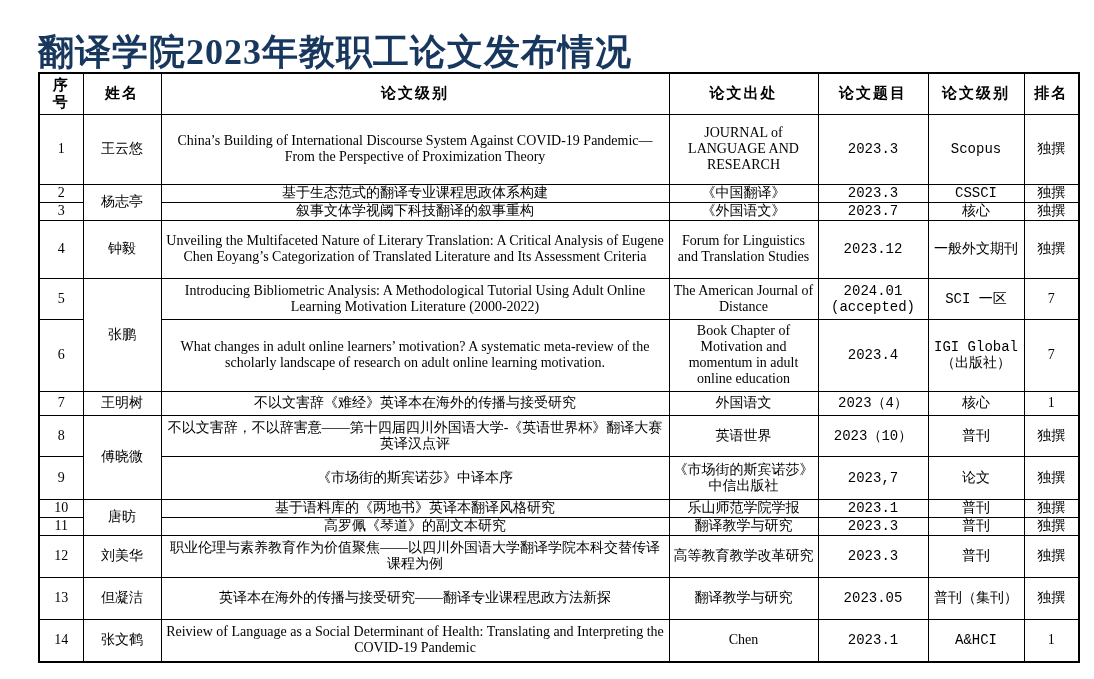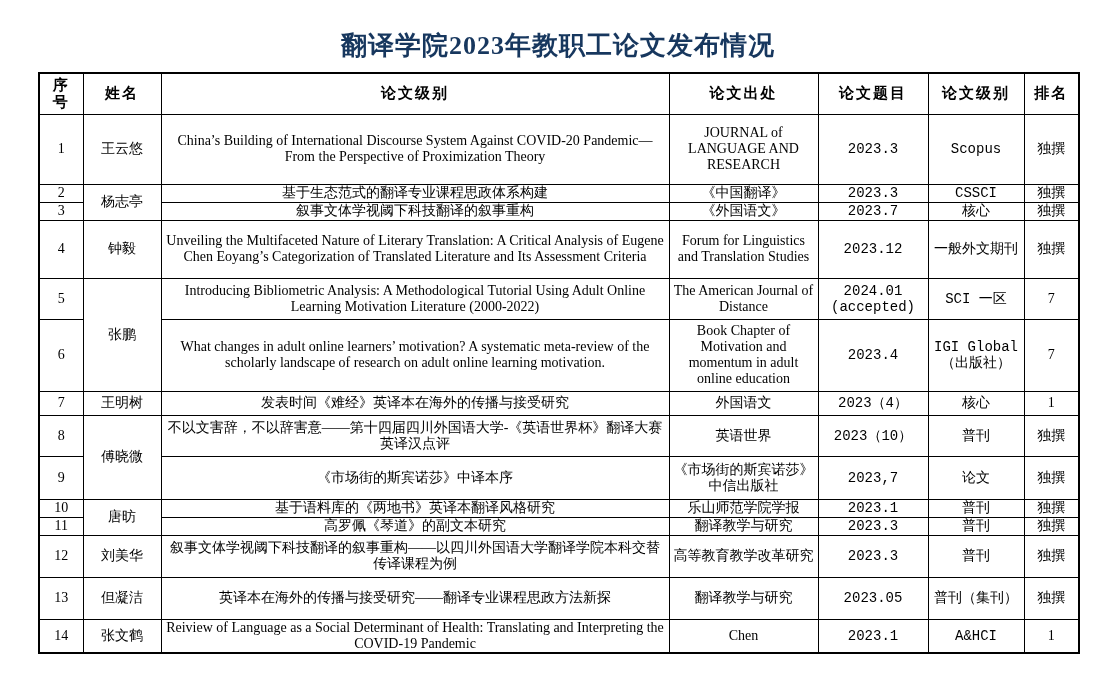--- a/index.html
+++ b/index.html
@@ -2,21 +2,21 @@
 <html><head>
 <meta charset="utf-8">
 <style>
   html,body{margin:0;padding:0;background:#ffffff;}
   body{
     width:1094px;height:679px;position:relative;overflow:hidden;
     font-family:"Liberation Serif","DejaVu Serif",serif;color:#000;
   }
   .doc-title{
     position:absolute;top:28px;left:38px;width:1040px;
-    text-align:center;font-size:26px;font-weight:bold;color:#17375e;
+    font-size:36px;font-weight:bold;color:#17375e;
     letter-spacing:1px;
   }
   table.papers{
     position:absolute;left:38px;top:72px;
     border-collapse:collapse;table-layout:fixed;width:1040px;
     border:2px solid #000;
   }
   table.papers th, table.papers td{
     border:1px solid #000;
     text-align:center;vertical-align:middle;
@@ -31,21 +31,21 @@
   td.source-cell{font-size:15px;line-height:16px;}
   td.date-cell{font-size:15px;font-family:Liberation Mono, monospace;}
   td.level-cell{font-size:15px;line-height:17px;font-family:Liberation Mono, monospace;}
   td.vb{vertical-align:bottom;padding-bottom:3px;}
   
   tr.hdr{height:41px;}
   tr.r1{height:70px;} tr.r2{height:18px;} tr.r3{height:18px;}
   tr.r4{height:58px;} tr.r5{height:41px;} tr.r6{height:72px;}
   tr.r7{height:24px;} tr.r8{height:41px;} tr.r9{height:43px;}
   tr.r10{height:18px;margin-left:28px;} tr.r11{height:18px;} tr.r12{height:42px;}
-  tr.r13{height:42px;} tr.r14{height:34px;}
+  tr.r13{height:42px;} tr.r14{height:43px;}
 </style>
 </head>
 <body>
 
 <div class="doc-title">翻译学院2023年教职工论文发布情况</div>
 
 <table class="papers">
   <colgroup>
     <col style="width:44px">
       <col style="width:78px">
@@ -64,21 +64,21 @@
       <th>论文出处</th>
       <th>论文题目</th>
       <th>论文级别</th>
       <th>排名</th>
     </tr>
   </thead>
   <tbody>
     <tr class="r1">
       <td>1</td>
       <td>王云悠</td>
-      <td class="title-cell">China’s Building of International Discourse System Against COVID-20 Pandemic—From the Perspective of Proximization Theory</td>
+      <td class="title-cell">China’s Building of International Discourse System Against COVID-19 Pandemic—From the Perspective of Proximization Theory</td>
       <td class="source-cell">JOURNAL of LANGUAGE AND RESEARCH</td>
       <td class="date-cell">2023.3</td>
       <td class="level-cell">Scopus</td>
       <td>独撰</td>
     </tr>
     <tr class="r2">
       <td>2</td>
       <td rowspan="2">杨志亭</td>
       <td>基于生态范式的翻译专业课程思政体系构建</td>
       <td class="source-cell">《中国翻译》</td>
@@ -116,21 +116,21 @@
       <td>6</td>
       <td class="title-cell">What changes in adult online learners’ motivation? A systematic meta-review of the scholarly landscape of research on adult online learning motivation.</td>
       <td class="source-cell">Book Chapter of Motivation and momentum in adult online education</td>
       <td class="date-cell">2023.4</td>
       <td class="level-cell">IGI Global（出版社）</td>
       <td>7</td>
     </tr>
     <tr class="r7">
       <td>7</td>
       <td>王明树</td>
-      <td>发表时间《难经》英译本在海外的传播与接受研究</td>
+      <td>不以文害辞《难经》英译本在海外的传播与接受研究</td>
       <td class="source-cell">外国语文</td>
       <td class="date-cell">2023（4）</td>
       <td class="level-cell">核心</td>
       <td>1</td>
     </tr>
     <tr class="r8">
       <td>8</td>
       <td rowspan="2">傅晓微</td>
       <td>不以文害辞，不以辞害意——第十四届四川外国语大学-《英语世界杯》翻译大赛英译汉点评</td>
       <td class="source-cell">英语世界</td>
@@ -159,21 +159,21 @@
       <td>11</td>
       <td>高罗佩《琴道》的副文本研究</td>
       <td class="source-cell">翻译教学与研究</td>
       <td class="date-cell">2023.3</td>
       <td class="level-cell">普刊</td>
       <td>独撰</td>
     </tr>
     <tr class="r12">
       <td>12</td>
       <td>刘美华</td>
-      <td>叙事文体学视阈下科技翻译的叙事重构——以四川外国语大学翻译学院本科交替传译课程为例</td>
+      <td>职业伦理与素养教育作为价值聚焦——以四川外国语大学翻译学院本科交替传译课程为例</td>
       <td class="source-cell">高等教育教学改革研究</td>
       <td class="date-cell">2023.3</td>
       <td class="level-cell">普刊</td>
       <td>独撰</td>
     </tr>
     <tr class="r13">
       <td>13</td>
       <td>但凝洁</td>
       <td>英译本在海外的传播与接受研究——翻译专业课程思政方法新探</td>
       <td class="source-cell">翻译教学与研究</td>

